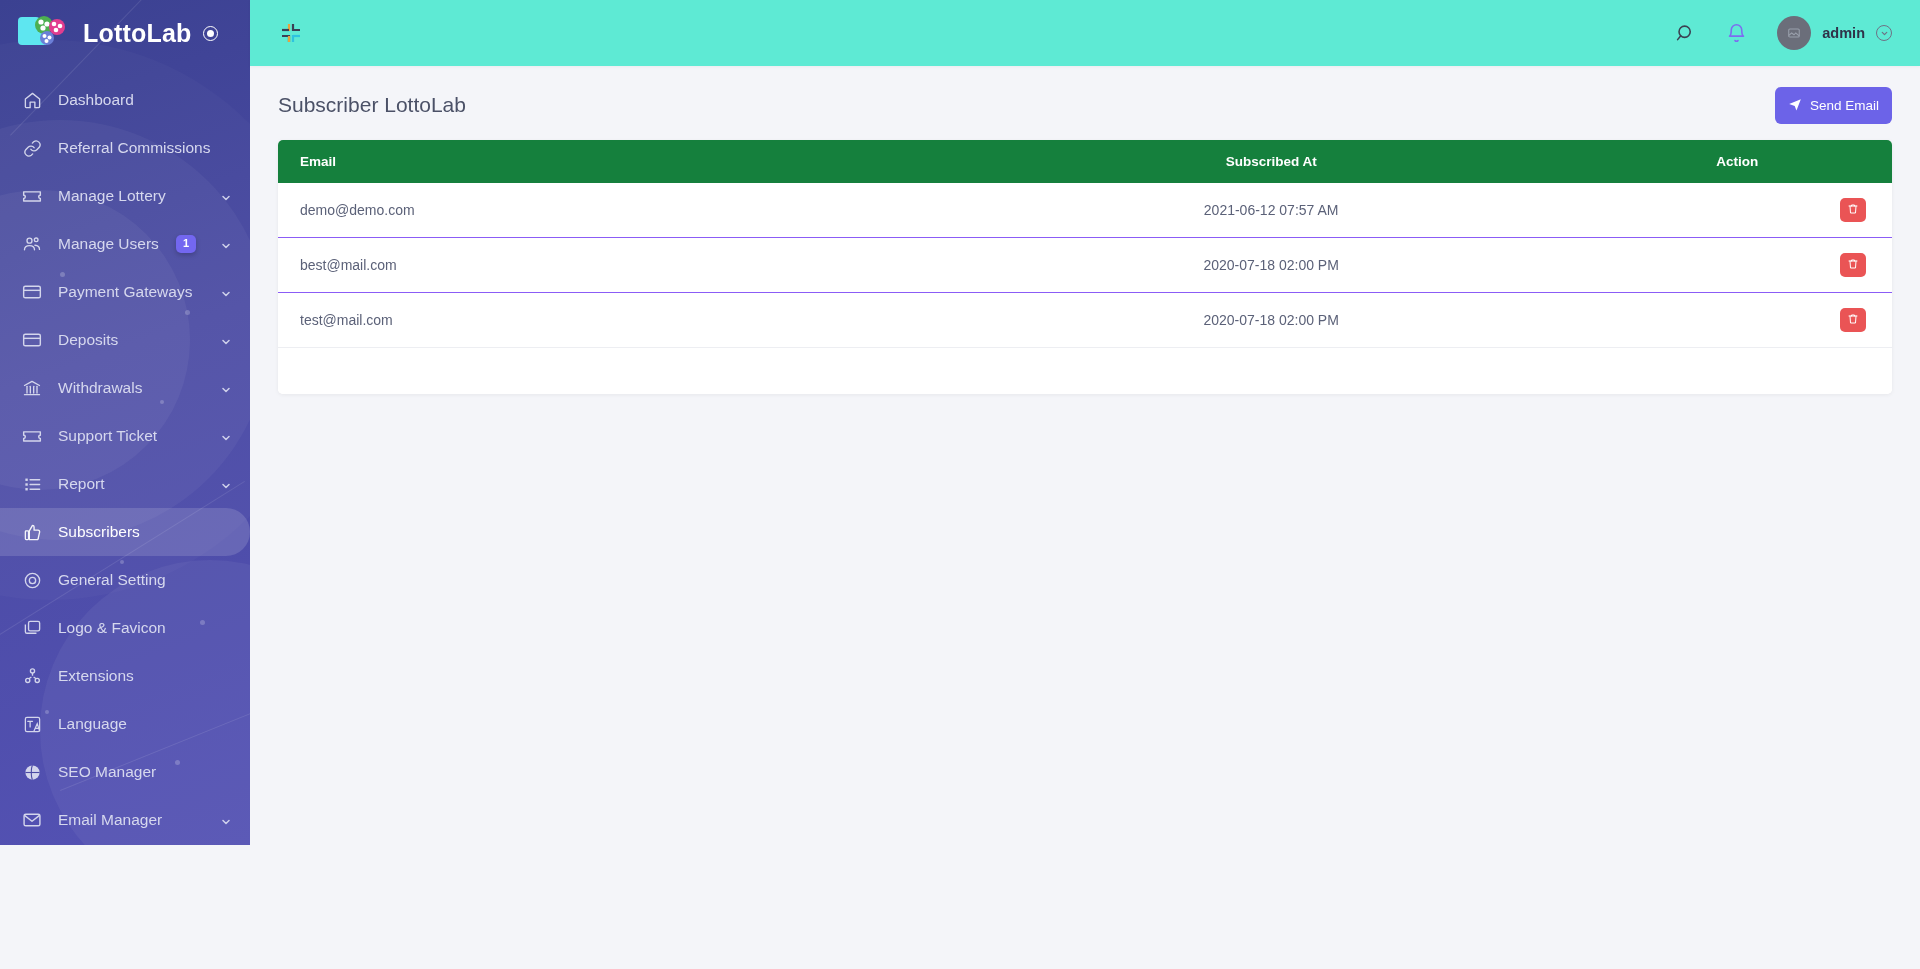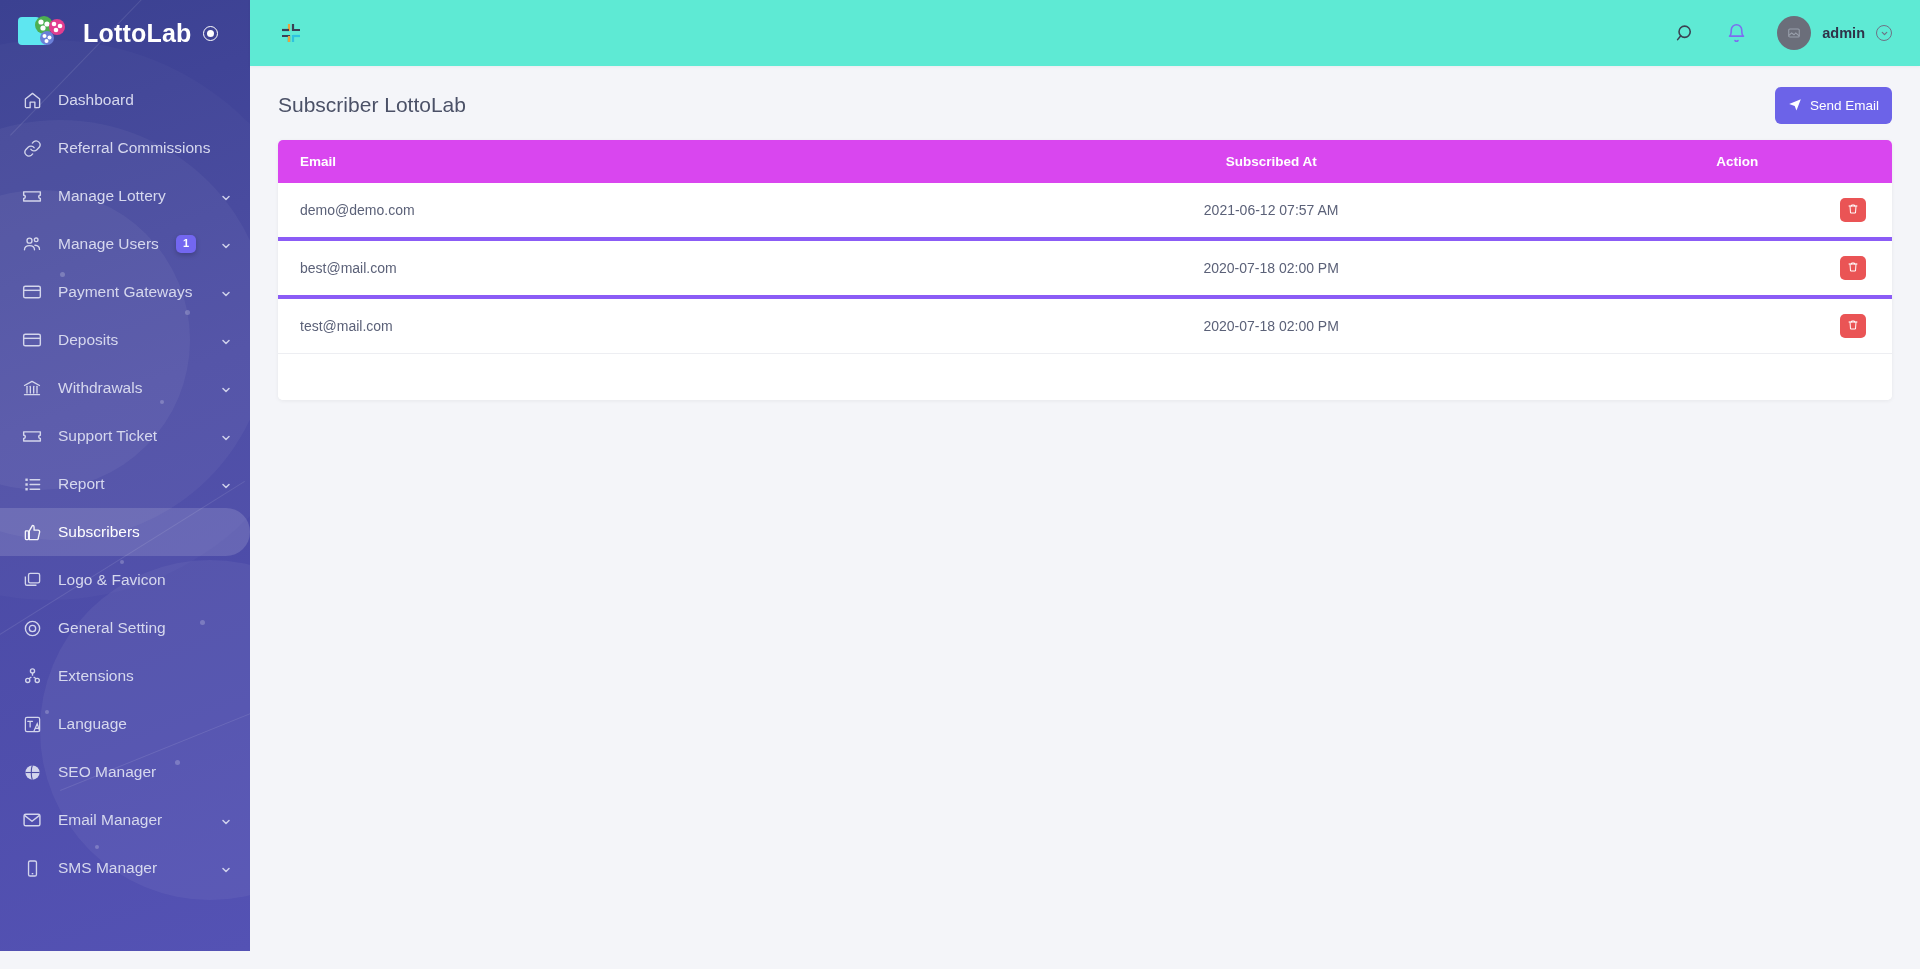--- a/index.html
+++ b/index.html
@@ -6,21 +6,21 @@
   html, body {
     width: 1920px; height: 969px;
     overflow: hidden;
     font-family: "Liberation Sans", sans-serif;
     background: #f4f5f9;
   }
   #app { display: flex; width: 1920px; height: 969px; position: relative; }
 
   
   .sidebar {
-    width: 250px; height: 951px; flex: 0 0 250px;
+    width: 250px; height: 845px; flex: 0 0 250px;
     background: linear-gradient(160deg, #3b4191 0%, #4a4aa3 42%, #5452b4 100%);
     position: relative; overflow: hidden;
   }
   .sb-deco { position: absolute; border-radius: 50%; pointer-events: none; }
   .d1 { width: 420px; height: 420px; left: -150px; top: 120px;
         background: rgba(255,255,255,0.045); }
   .d2 { width: 300px; height: 300px; left: -110px; top: 190px;
         background: rgba(255,255,255,0.05); }
   .d3 { width: 340px; height: 340px; left: 40px; top: 560px;
         background: rgba(255,255,255,0.05); }
@@ -94,29 +94,29 @@
   .btn-send {
     background: #6c63e8; color: #fff; border: none; border-radius: 6px;
     height: 37px; padding: 0 13px; font-size: 13.5px; display: flex;
     align-items: center; gap: 8px; cursor: pointer;
     font-family: "Liberation Sans", sans-serif;
   }
 
   .card { background: #fff; border-radius: 5px; box-shadow: 0 1px 4px rgba(0,0,0,0.06);
           overflow: hidden; }
   table { width: 100%; border-collapse: collapse; }
-  thead tr { background: #d946ef; }
+  thead tr { background: #15803d; }
   thead th {
     color: #ffffff; font-size: 13.5px; font-weight: 700; padding: 14px 0;
     text-align: center;
   }
   thead th.left { text-align: left; padding-left: 22px; }
   thead th.right { text-align: center; padding-right: 18px; }
   tbody td { padding: 15px 0; font-size: 14px; color: #5b6178; text-align: center;
-             border-bottom: 4px solid #8b5cf6; }
+             border-bottom: 1px solid #8b5cf6; }
   tbody td.left { text-align: left; padding-left: 22px; }
   tbody td.right { text-align: right; padding-right: 26px; }
   tbody tr:last-child td { border-bottom: 1px solid #edeef2; }
   .btn-del {
     background: #ea5455; border: none; border-radius: 5px; width: 26px; height: 24px;
     display: inline-flex; align-items: center; justify-content: center; cursor: pointer;
   }
   .card-foot { height: 46px; background: #fff; }
 </style>
 </head>
@@ -307,36 +307,36 @@
               <path d="M8 21V10l4-7a2 2 0 0 1 2 2v4h5a2 2 0 0 1 2 2.4l-1.6 7A2 2 0 0 1 17.4 21z"></path>
               <rect x="3" y="10" width="4" height="11" rx="1"></rect>
             </svg>
         </span>
         <span class="lbl">Subscribers</span>
       </div>
 
 
       <div class="mi">
         <span class="ic">
+          <svg width="19" height="19" viewBox="0 0 24 24" fill="none" stroke="#dfe1f2" stroke-width="1.7">
+              <circle cx="12" cy="12" r="9"></circle>
+              <circle cx="12" cy="12" r="4"></circle>
+            </svg>
+        </span>
+        <span class="lbl">General Setting</span>
+      </div>
+
+      <div class="mi">
+        <span class="ic">
           <svg width="19" height="19" viewBox="0 0 24 24" fill="none" stroke="#dfe1f2" stroke-width="1.7" stroke-linejoin="round">
               <rect x="7" y="3" width="14" height="12" rx="2"></rect>
               <path d="M17 18H5a2 2 0 0 1-2-2V7"></path>
             </svg>
         </span>
         <span class="lbl">Logo &amp; Favicon</span>
-      </div>
-
-      <div class="mi">
-        <span class="ic">
-          <svg width="19" height="19" viewBox="0 0 24 24" fill="none" stroke="#dfe1f2" stroke-width="1.7">
-              <circle cx="12" cy="12" r="9"></circle>
-              <circle cx="12" cy="12" r="4"></circle>
-            </svg>
-        </span>
-        <span class="lbl">General Setting</span>
       </div>
 
       <div class="mi">
         <span class="ic">
           <svg width="19" height="19" viewBox="0 0 24 24" fill="none" stroke="#dfe1f2" stroke-width="1.7">
               <circle cx="12" cy="5" r="2.6"></circle>
               <circle cx="6" cy="17" r="2.6"></circle>
               <circle cx="18" cy="17" r="2.6"></circle>
               <path d="M12 7.6v3.4M10.6 12.6 7.4 14.8M13.4 12.6l3.2 2.2"></path>
             </svg>

